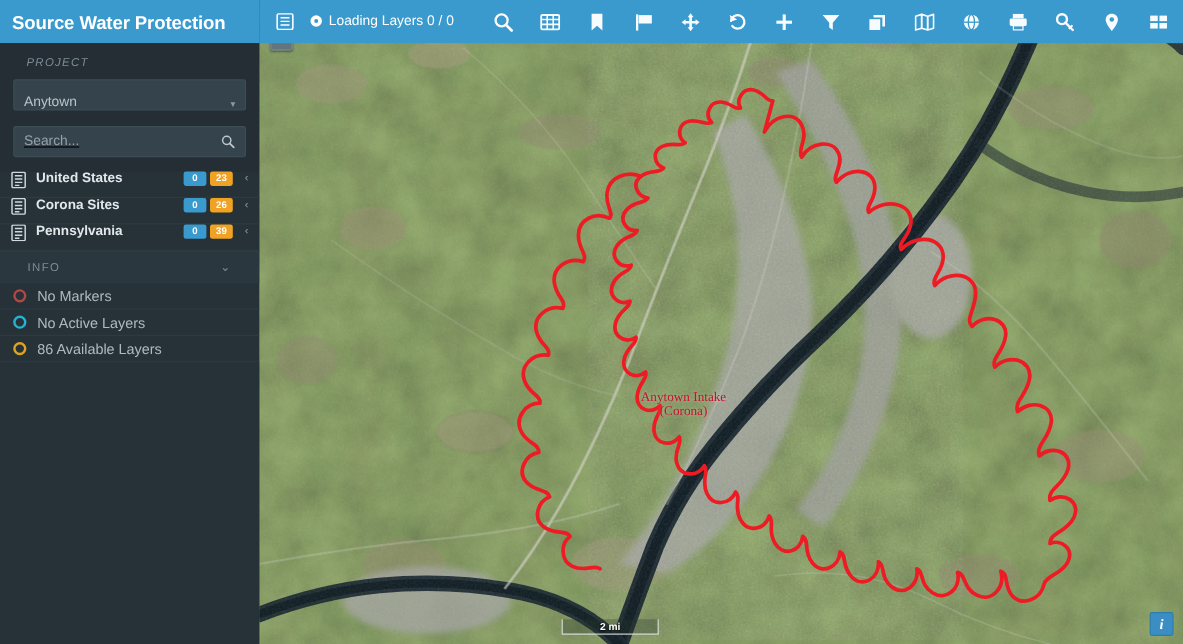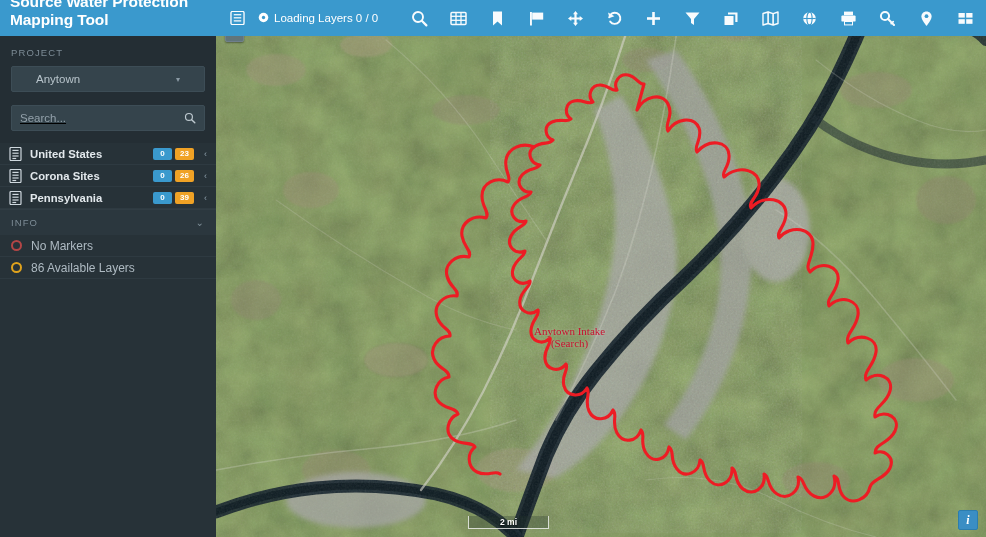--- a/index.html
+++ b/index.html
@@ -20,48 +20,49 @@
   .brand {
     background:#3a99cd; color:#ffffff;
     padding:6px 10px 8px 10px;
     font-size:15.5px; font-weight:bold; line-height:1.12;
     letter-spacing:-0.1px;
     height:36px; display:flex; align-items:flex-end;
   }
   .brand span { display:block; }
   .section-label {
     font-size:9.5px; color:#7d8c96; letter-spacing:1.1px;
-    padding:11px 11px 8px 11px; text-transform:uppercase;
+    padding:11px 11px 8px 22px; text-transform:uppercase;
     background:#242e34;
+    font-style:italic;
   }
   .proj-wrap { background:#242e34; padding:0 11px 13px 11px; }
   .select-box {
     background:#35444c; border:1px solid #3d4d56; border-radius:2px;
-    height:26px; display:flex; align-items:center; justify-content:space-between;
-    padding:0 24px; color:#b8c4cb; font-size:11.5px;
+    height:26px; display:flex; align-items:flex-end; justify-content:space-between;
+    padding:0 8px; color:#b8c4cb; font-size:11.5px;
   }
   .caret-sm { font-size:8px; color:#8a99a3; }
 
   .search-wrap { background:#242e34; padding:0 11px 12px 11px; }
   .search-box {
     background:#35444c; border:1px solid #3d4d56; border-radius:2px;
     height:26px; display:flex; align-items:center; justify-content:space-between;
     padding:0 8px;
     text-decoration:underline;
   }
   .search-box input {
     background:transparent; border:none; outline:none;
     color:#c3ced4; font-size:11.5px; width:150px;
     font-family:"Liberation Sans", sans-serif;
   }
   .search-box input::placeholder { color:#93a1aa; }
 
   .layer-list { background:#273238; }
   .layer-row {
-    display:flex; align-items:center; height:22px;
+    display:flex; height:22px;
     padding:0 7px 0 9px; border-bottom:1px solid #2e3a41;
     cursor:pointer;
   }
   .layer-icon { width:13px; height:14px; margin-right:8px; flex:0 0 13px; }
   .layer-name {
     color:#e2e8ec; font-size:11.3px; font-weight:bold; flex:1;
     white-space:nowrap; overflow:hidden;
   }
   .badge {
     display:inline-flex; align-items:center; justify-content:center;
@@ -69,21 +70,21 @@
     font-size:8px; font-weight:bold; color:#ffffff;
     padding:0 3px; margin-left:3px; line-height:1;
   }
   .badge.blue { background:#3a99cd; }
   .badge.orange { background:#f0a225; }
   .row-caret { color:#8fa0ab; font-size:9px; margin-left:8px; width:7px; text-align:center; }
 
   .info-header {
     background:#2b373e; color:#7d8c96;
     font-size:9.5px; letter-spacing:1.1px; text-transform:uppercase;
-    padding:7px 11px; display:flex; justify-content:space-between; align-items:center;
+    padding:7px 23px; display:flex; justify-content:space-between; align-items:center;
     border-top:1px solid #313d44;
   }
   .info-row {
     display:flex; align-items:center; height:22px; padding:0 11px;
     border-bottom:1px solid #2e3a41;
   }
   .info-dot {
     width:11px; height:11px; border-radius:50%;
     border:2px solid #000; margin-right:9px; flex:0 0 11px;
     background:transparent;
@@ -157,21 +158,20 @@
 </head>
 <body>
 
 <div id="app">
 
   <aside id="sidebar">
 
     <div class="brand">
       <div>
         <span>Source Water Protection</span>
-        <span>Mapping Tool</span>
       </div>
     </div>
 
     <div class="section-label">PROJECT</div>
 
     <div class="proj-wrap">
       <div class="select-box">
         <span>Anytown</span>
         <span class="caret-sm">▾</span>
       </div>
@@ -235,20 +235,24 @@
 
     <div class="info-header">
       <span>INFO</span>
       <span style="font-size:10px">⌄</span>
     </div>
 
     <div>
       <div class="info-row">
         <span class="info-dot" style="border-color:#b34646"></span>
         <span class="info-text">No Markers</span>
+      </div>
+      <div class="info-row">
+        <span class="info-dot" style="border-color:#23b3d4"></span>
+        <span class="info-text">No Active Layers</span>
       </div>
       <div class="info-row">
         <span class="info-dot" style="border-color:#e0a31d"></span>
         <span class="info-text">86 Available Layers</span>
       </div>
     </div>
 
     <div class="sidebar-filler"></div>
   </aside>
 
@@ -473,20 +477,20 @@
       </div>
     </div>
 
     <div class="zoomctl">
       <div>+</div>
       <div>−</div>
     </div>
 
     <div class="maplabel" style="left:318px; top:277px;margin-top:48px;">
       <div>Anytown Intake</div>
-      <div>(Search)</div>
+      <div>(Corona)</div>
     </div>
 
     <div class="scalebar">2 mi</div>
 
     <div class="infobtn">i</div>
   </main>
 </div>
 
 </body></html>

